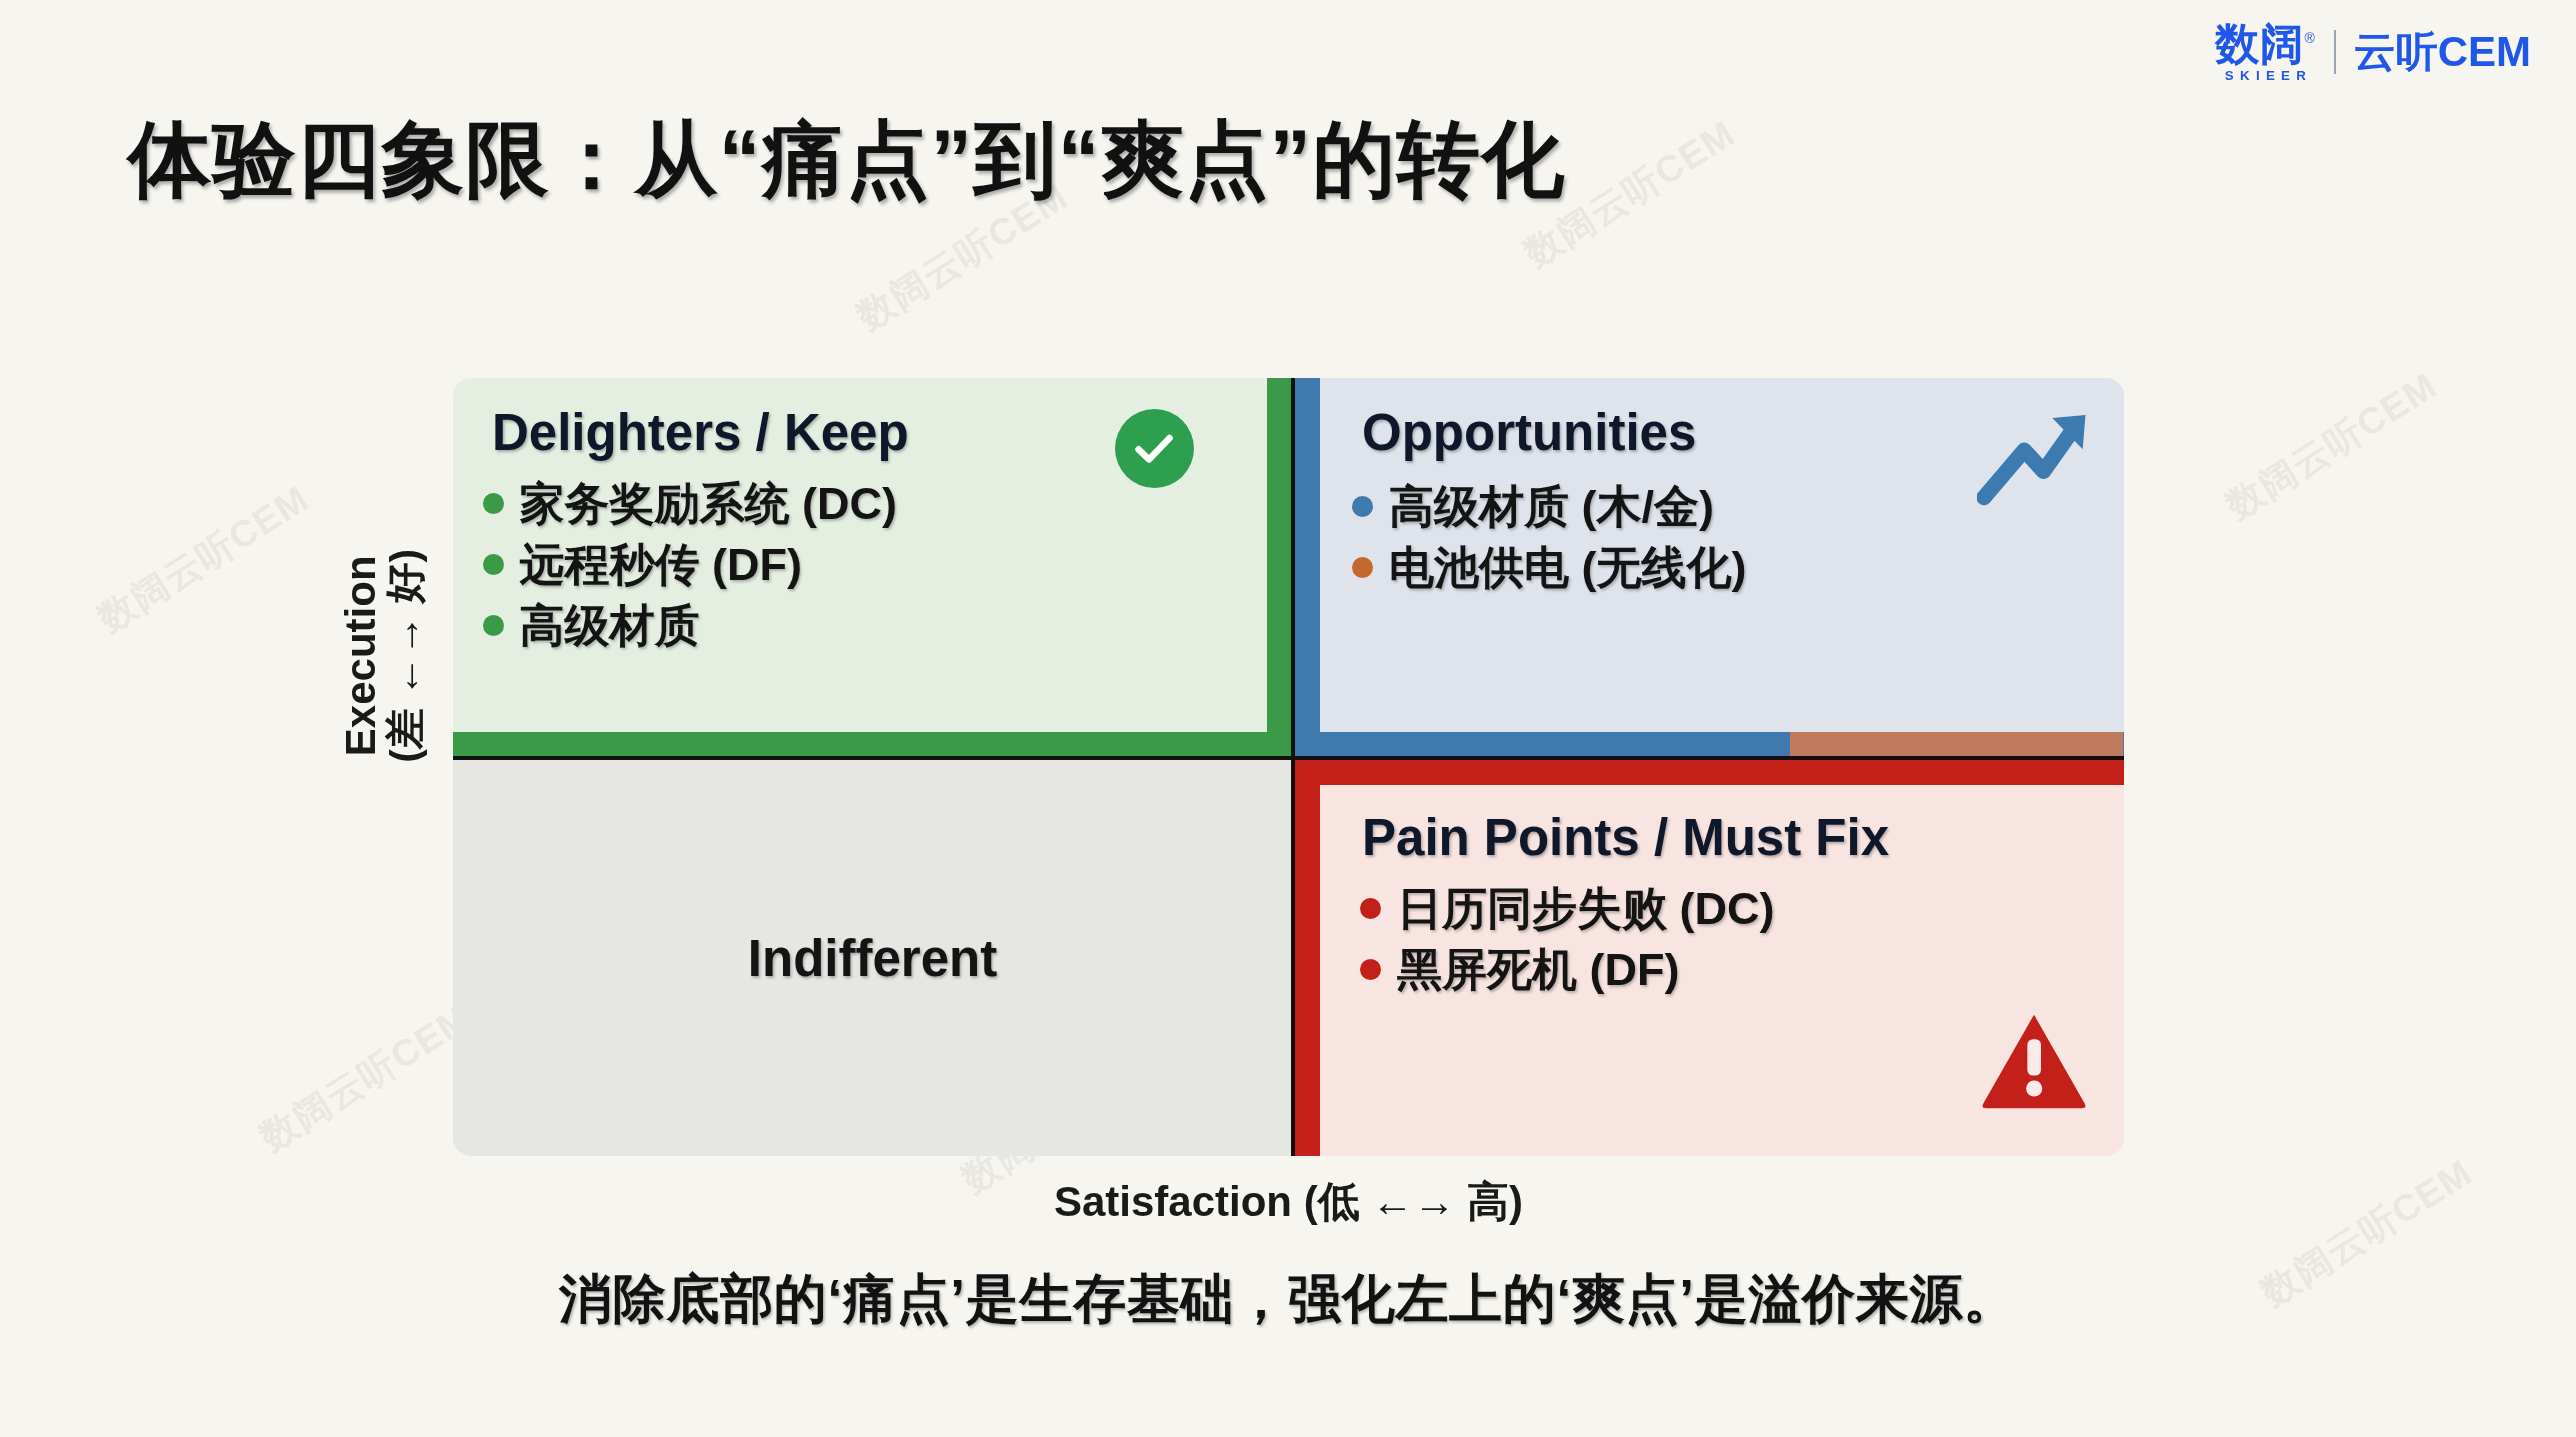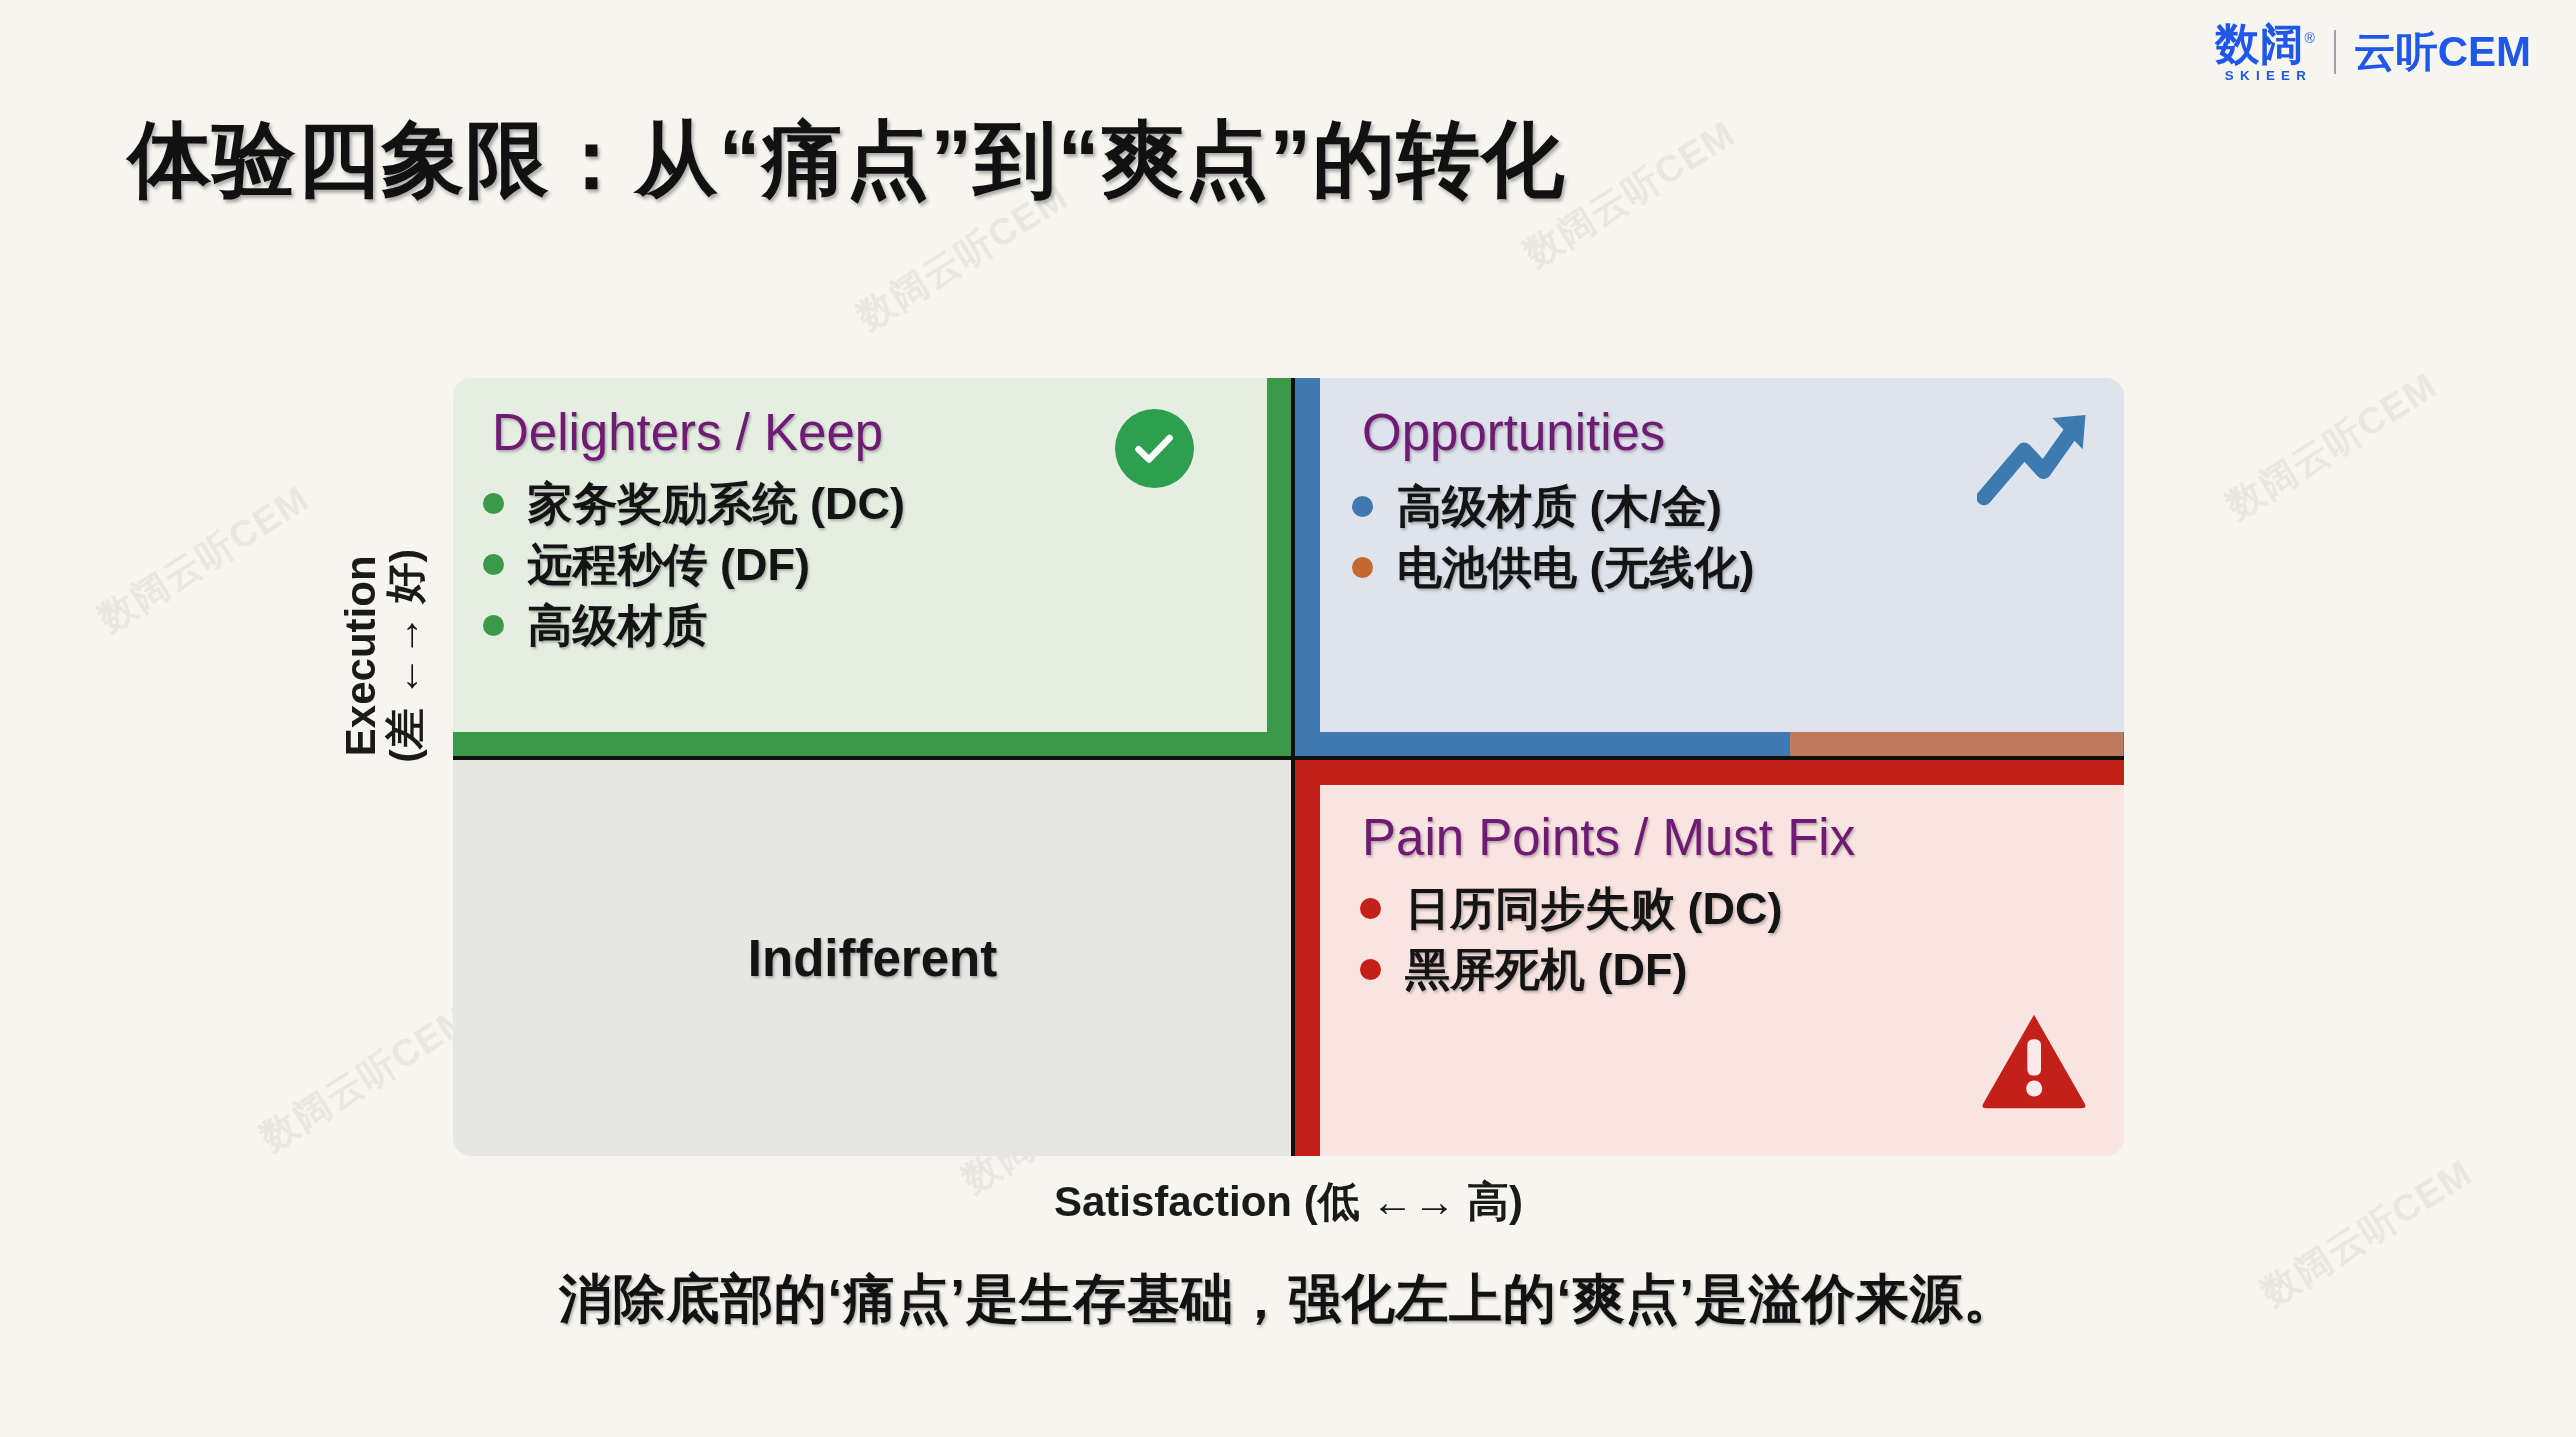--- a/index.html
+++ b/index.html
@@ -142,43 +142,43 @@
     left: 0; top: 378px;
     width: 1671px; height: 4.2px;
     background: #101010;
   }
 
   .quad-inner { position: relative; width: 100%; height: 100%; }
 
   .q-title {
     position: absolute;
     font-size: 51px;
-    font-weight: 400;
-    color: #701a75;
+    font-weight: 700;
+    color: #0f172a;
     text-shadow: 1.4px 2.1px 2.8px rgba(0,0,0,0.28);
     white-space: nowrap;
   }
   .q-tl .q-title { left: 39px; top: 25px; }
   .q-tr .q-title { left: 42px; top: 25px; }
   .q-br .q-title { left: 42px; top: 22.5px; }
 
   .bullets {
     position: absolute;
     list-style: none;
     margin: 0;
     padding: 0;
   }
   .q-tl .bullets { left: 29.5px; top: 100px; }
   .q-tr .bullets { left: 32px; top: 103px; }
   .q-br .bullets { left: 40px; top: 98px; }
 
   .bullets li {
     display: flex;
     align-items: center;
-    gap: 24px;
+    gap: 16px;
     margin-bottom: 9.8px;
     white-space: nowrap;
   }
   .dot {
     width: 21px; height: 21px;
     border-radius: 50%;
     flex: 0 0 auto;
   }
   .btext {
     font-size: 45px;

